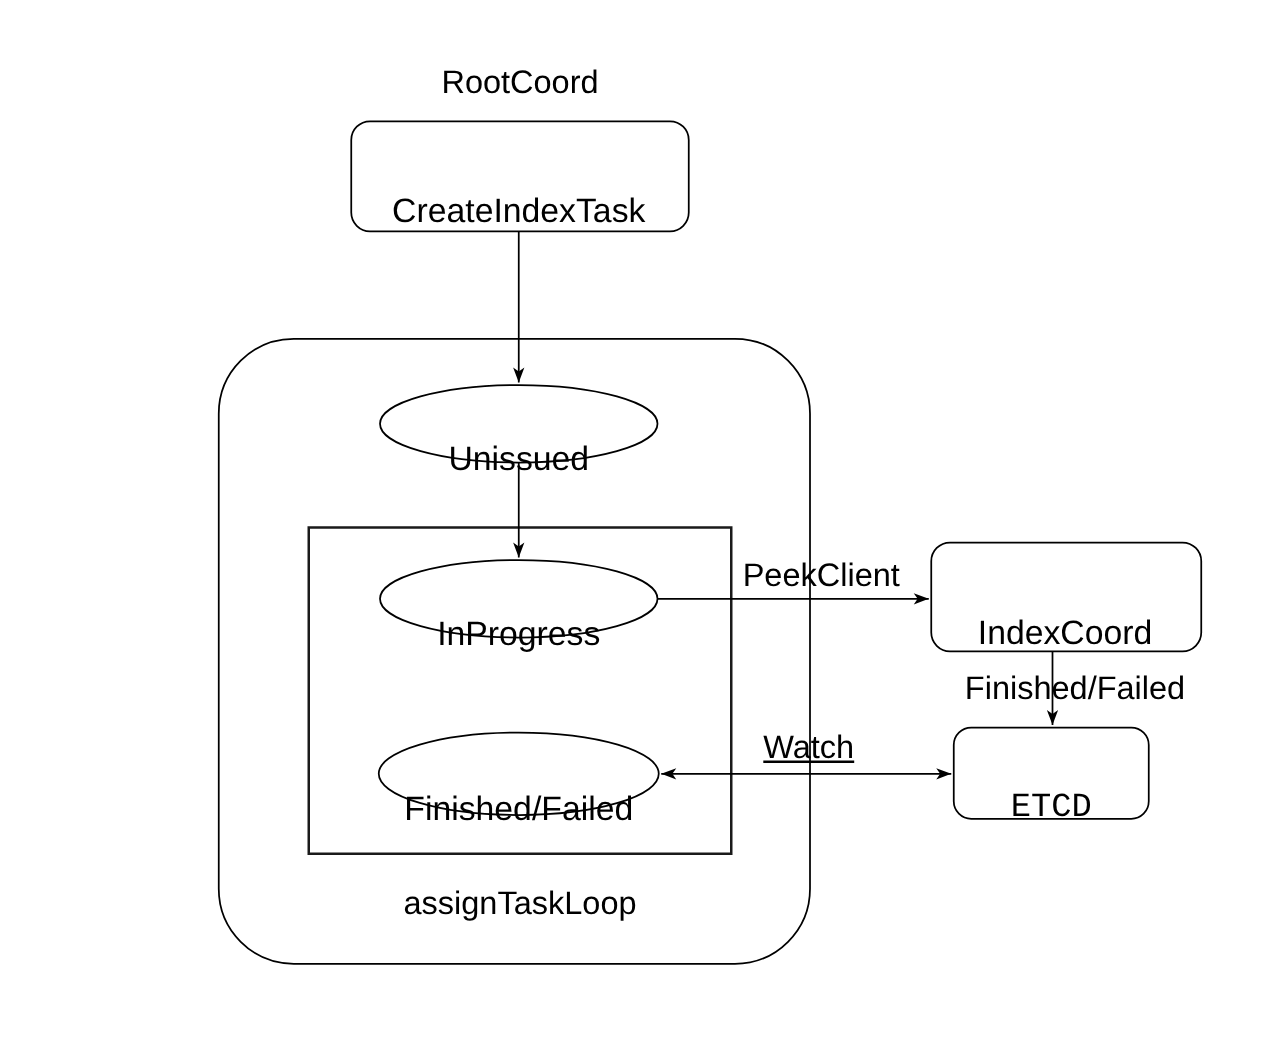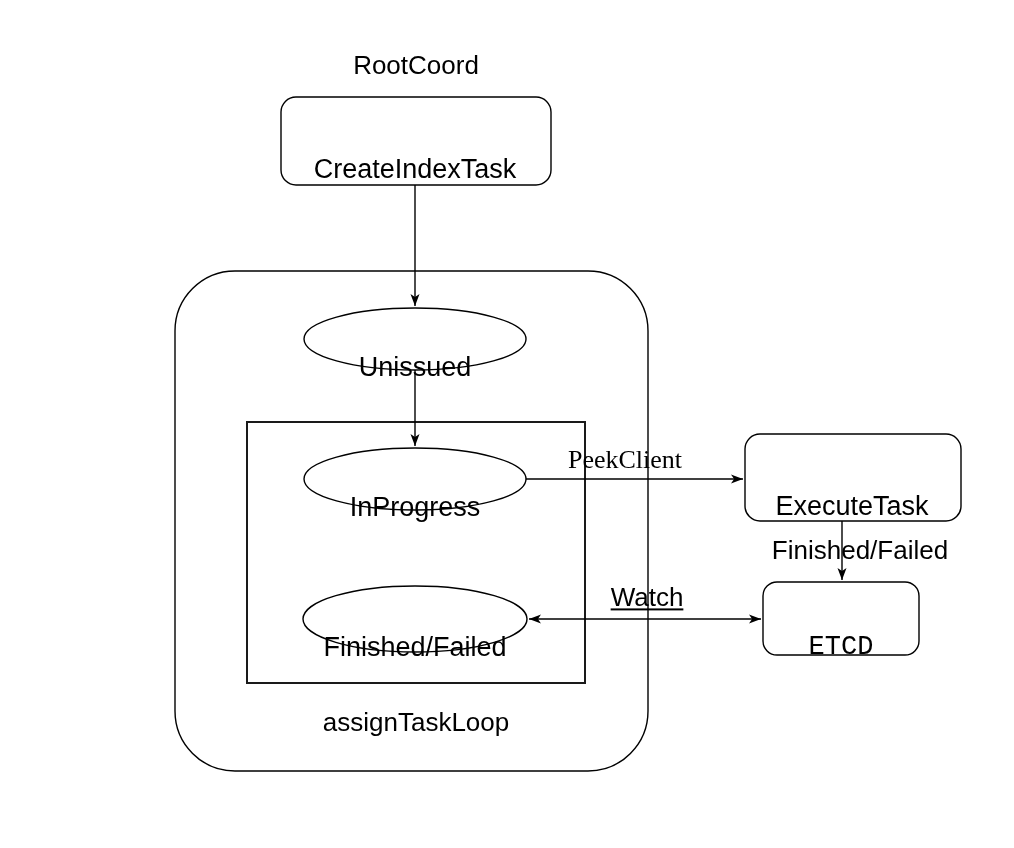--- a/index.html
+++ b/index.html
@@ -83,23 +83,23 @@
   <div class="lbl" style="left:416px; top:723px;">assignTaskLoop</div>
 
   <div class="lbl node-lbl" style="left:415px; top:141px;">CreateIndexTask</div>
 
   <div class="lbl node-lbl" style="left:415px; top:339px;">Unissued</div>
 
   <div class="lbl node-lbl" style="left:415px; top:479px;">InProgress</div>
 
   <div class="lbl node-lbl" style="left:415px; top:619px;">Finished/Failed</div>
 
-  <div class="lbl node-lbl" style="left:852px; top:478px;">ExecuteTask</div>
+  <div class="lbl node-lbl" style="left:852px; top:478px;">IndexCoord</div>
 
   <div class="lbl node-lbl" style="left:841px; top:619px;font-family:Liberation Mono, monospace;">ETCD</div>
 
-  <div class="lbl" style="left:625px; top:460px;font-family:Liberation Serif, serif;">PeekClient</div>
+  <div class="lbl" style="left:657px; top:460px;">PeekClient</div>
 
   <div class="lbl" style="left:860px; top:551px;">Finished/Failed</div>
 
   <div class="lbl" style="left:647px; top:598px;text-decoration:underline;">Watch</div>
 
 </div>
 
 </body></html>

